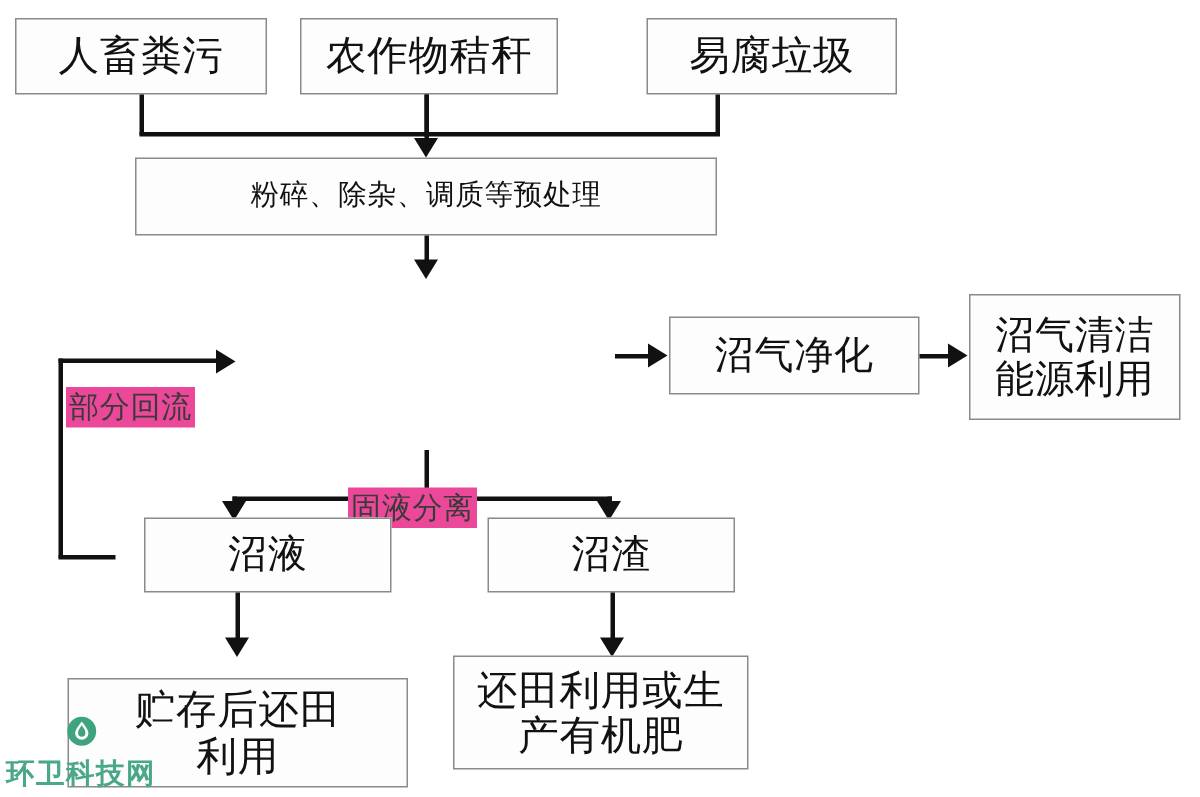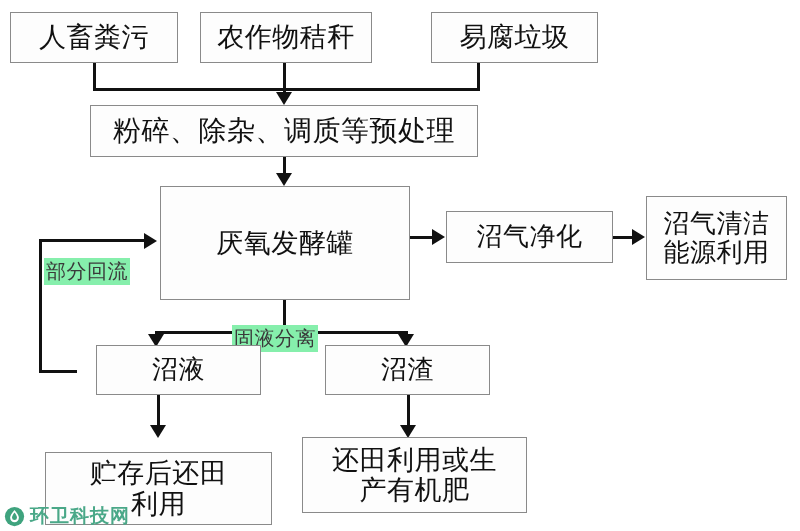--- a/index.html
+++ b/index.html
@@ -26,21 +26,21 @@
     align-items: center;
     justify-content: center;
     text-align: center;
     color: #111111;
     line-height: 1.12;
     letter-spacing: 0.5px;
     white-space: pre-line;
     font-weight: 400;
   }
   .n-src       { font-size: 27px; }
-  .n-pretreat  { font-size: 28px; }
+  .n-pretreat  { font-size: 19px; }
   .n-digester  { font-size: 27px; }
   .n-gas       { font-size: 26px; text-align: center; }
   .n-gasuse    { font-size: 26px; }
   .n-mid       { font-size: 26px; }
   .n-bottom    { font-size: 27px; }
 
   
   .hline, .vline {
     position: absolute;
     background: #111111;
@@ -62,33 +62,34 @@
     border-top: 8px solid transparent;
     border-bottom: 8px solid transparent;
     border-left: 13px solid #111111;
   }
 
   .edge-label {
     position: absolute;
     font-size: 20px;
     color: #3a3a3a;
     letter-spacing: 0.5px;
-    background: #86efac;
+    background: #ec4899;
     padding: 0 2px;
     white-space: nowrap;
   }
 
   
   #watermark {
     position: absolute;
     left: 4px;
     bottom: 2px;
     display: flex;
     align-items: center;
     gap: 5px;
+    flex-direction: column;
   }
   #watermark .wm-text {
     font-size: 19px;
     font-weight: bold;
     color: #4aa888;
     letter-spacing: 1px;
   }
 </style>
 </head>
 <body>
@@ -109,21 +110,20 @@
 
   <div class="vline" style="left:283px; top:63px; height:28px;"></div>
   <div class="vline" style="left:283px; top:88px; height:9px;"></div>
   <div class="arrow-down" style="left:276px; top:92px;"></div>
 
   <div class="node n-pretreat" style="left:90px; top:105px; width:388px; height:52px;">粉碎、除杂、调质等预处理</div>
 
   <div class="vline" style="left:283px; top:157px; height:20px;"></div>
   <div class="arrow-down" style="left:276px; top:173px;"></div>
 
-  <div class="node n-digester" style="left:160px; top:186px; width:250px; height:114px;">厌氧发酵罐</div>
 
   <div class="hline" style="left:410px; top:236px; width:24px;"></div>
   <div class="arrow-right" style="left:432px; top:229px;"></div>
 
   <div class="node n-gas" style="left:446px; top:211px; width:167px; height:52px;">沼气净化</div>
 
   <div class="hline" style="left:613px; top:236px; width:22px;"></div>
   <div class="arrow-right" style="left:632px; top:229px;"></div>
 
   <div class="node n-gasuse" style="left:646px; top:196px; width:141px; height:84px;">沼气清洁
@@ -153,21 +153,21 @@
 
   <div class="vline" style="left:157px; top:395px; height:33px;"></div>
   <div class="arrow-down" style="left:150px; top:425px;"></div>
 
   <div class="vline" style="left:407px; top:395px; height:33px;"></div>
   <div class="arrow-down" style="left:400px; top:425px;"></div>
 
   <div class="node n-bottom" style="left:45px; top:452px; width:227px; height:73px;">贮存后还田
 利用</div>
 
-  <div class="node n-bottom" style="left:302px; top:437px; width:225px; height:76px;">还田利用或生
+  <div class="node n-bottom" style="left:302px; top:437px; width:197px; height:76px;">还田利用或生
 产有机肥</div>
 
   <div id="watermark">
     <svg width="21" height="21" viewBox="0 0 24 24">
       <circle cx="12" cy="12" r="11" fill="#3fa37e"></circle>
       <path d="M12 4.5 C8.5 9 7 11 7 13.5 A5 5 0 0 0 17 13.5 C17 11 15.5 9 12 4.5 Z" fill="#ffffff"></path>
       <path d="M12 7.5 C10 10.3 9.2 11.6 9.2 13.3 A2.8 2.8 0 0 0 14.8 13.3 C14.8 11.6 14 10.3 12 7.5 Z" fill="#3fa37e"></path>
     </svg>
     <span class="wm-text">环卫科技网</span>
   </div>

